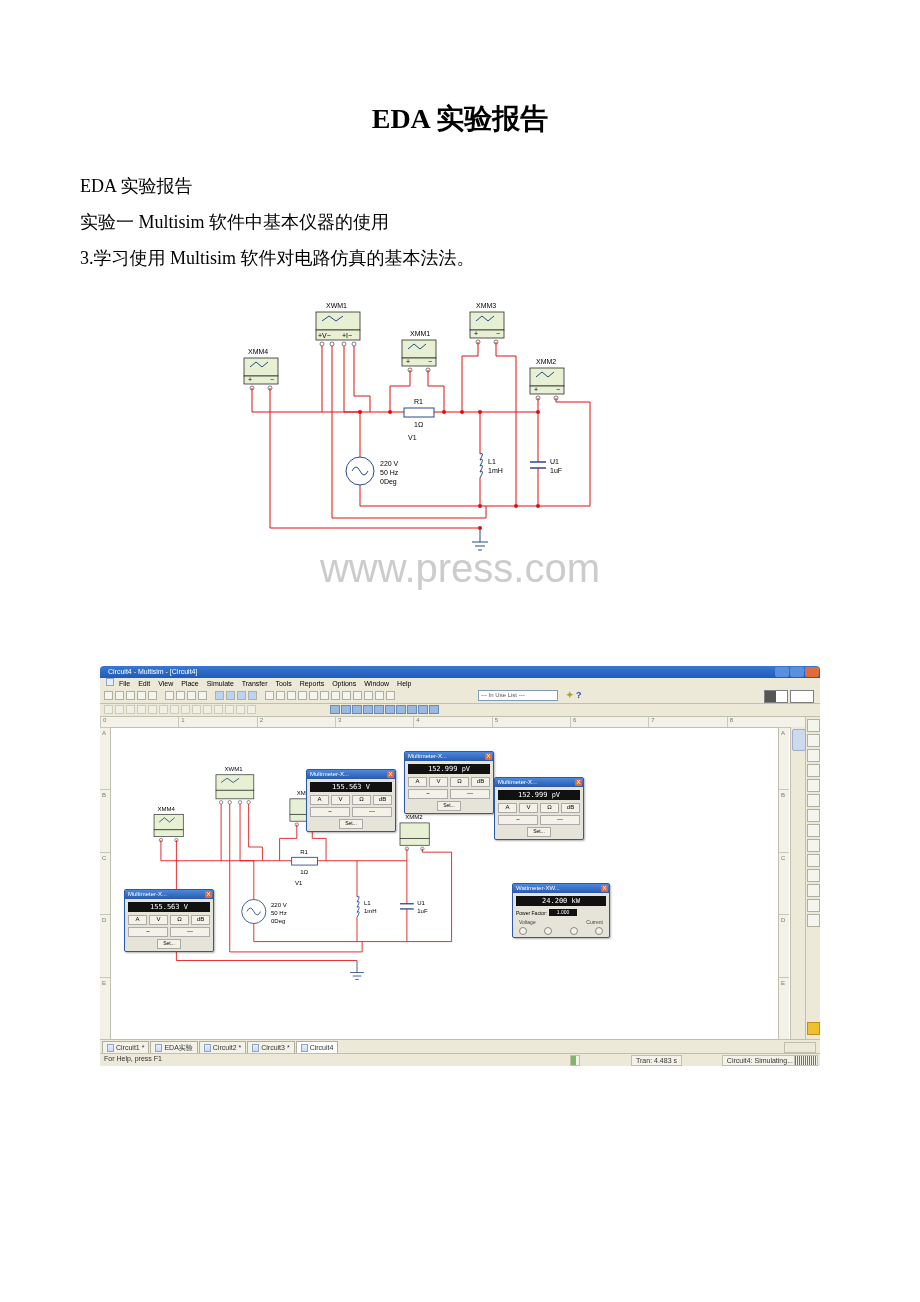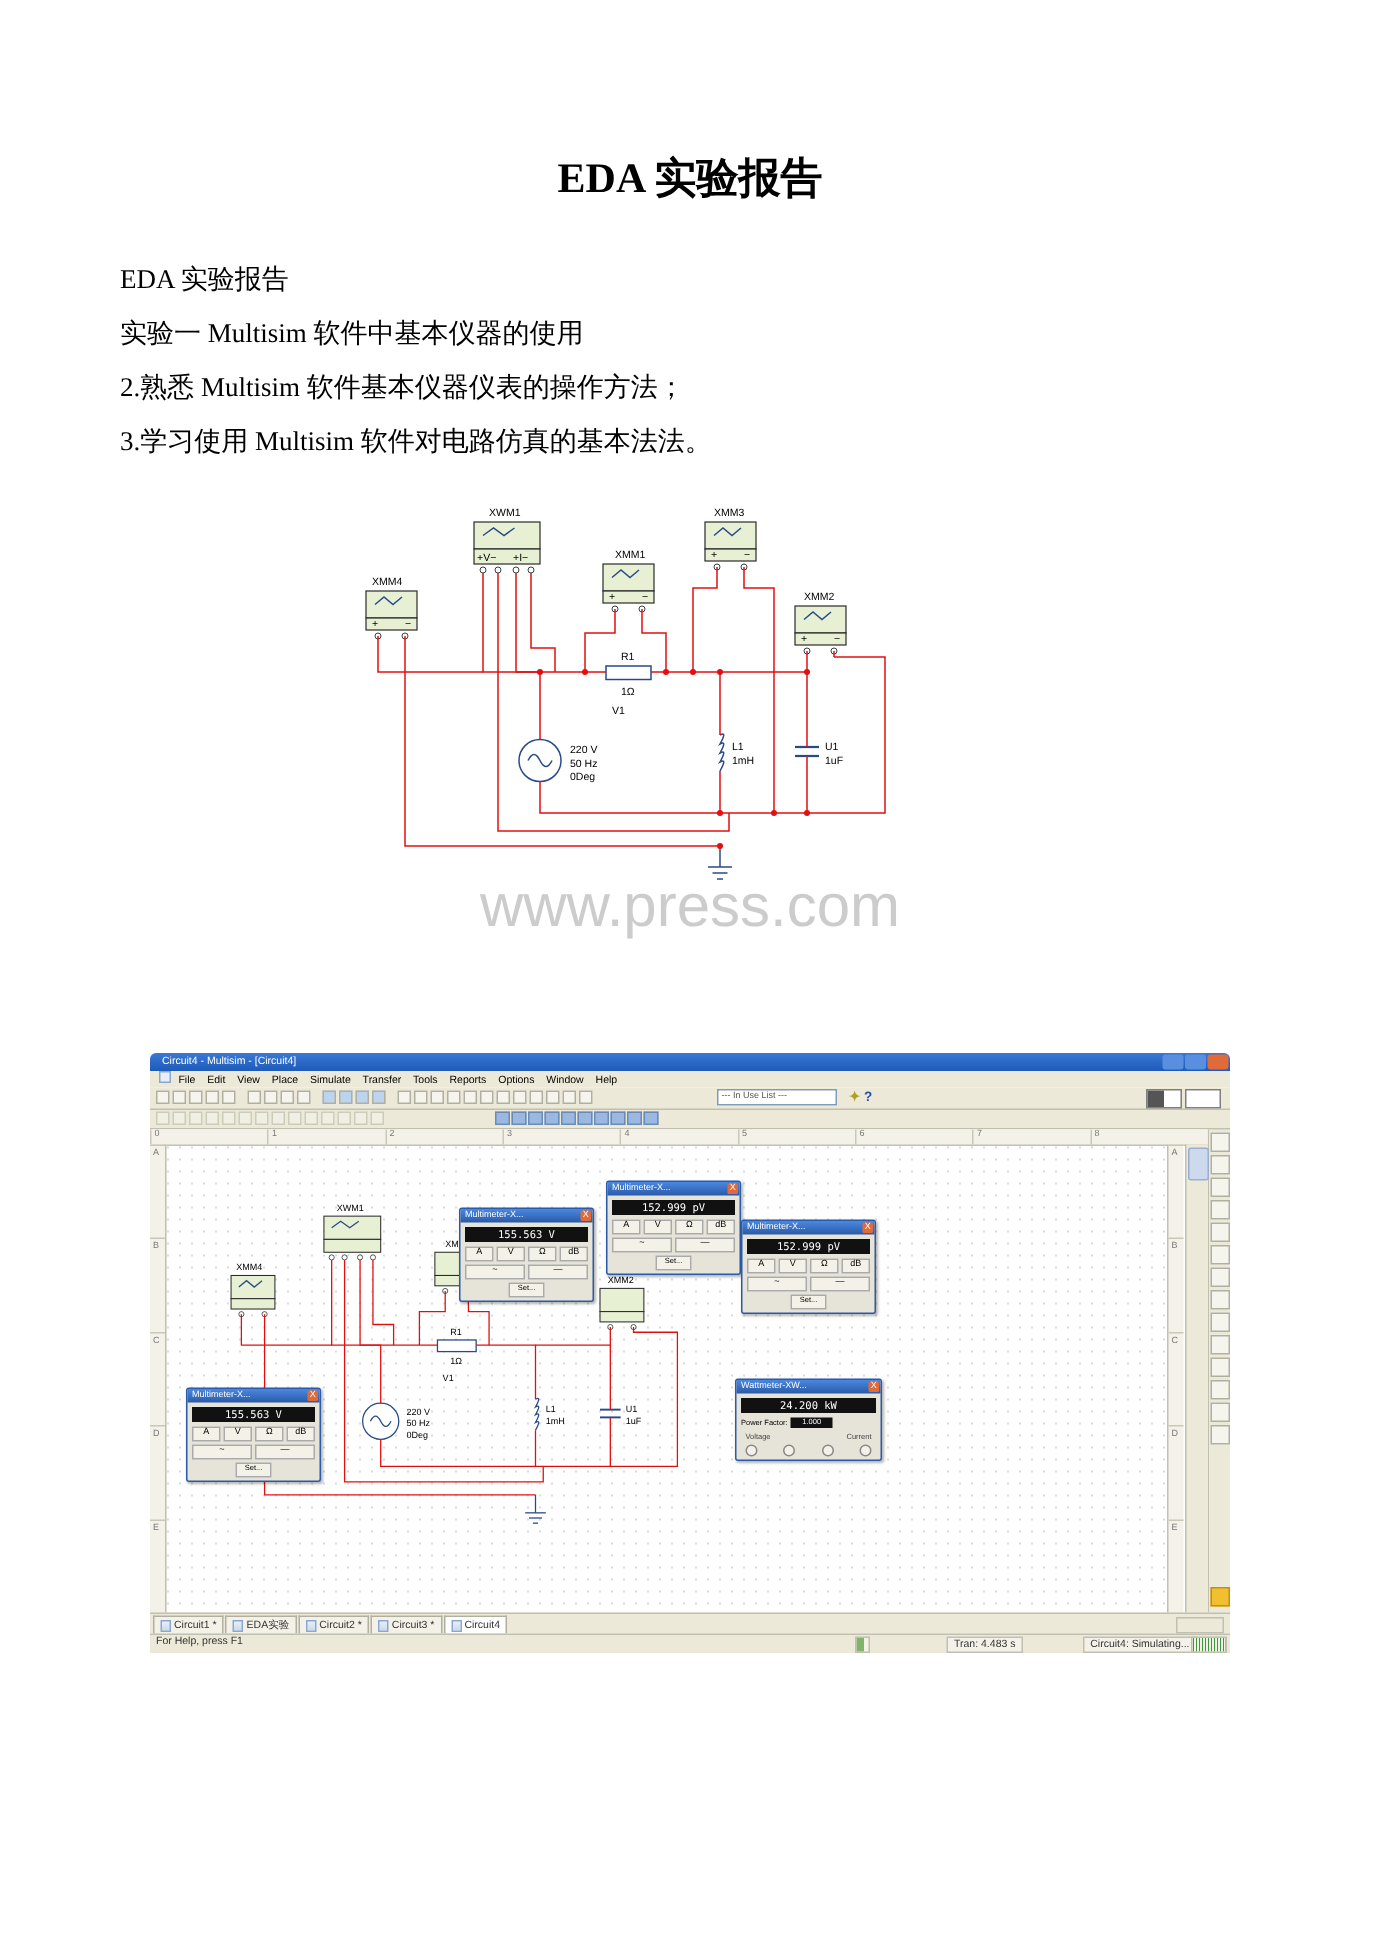--- a/index.html
+++ b/index.html
@@ -449,21 +449,20 @@
   .c-pin { fill: #fff; stroke: #2a2a2a; stroke-width: 0.6; }
   .c-sym { stroke: #284a88; stroke-width: 1; fill: none; }
 </style>
 </head>
 <body>
 
 <div class="page">
   <h1 class="title">EDA 实验报告</h1>
   <p class="body-line">EDA 实验报告</p>
   <p class="body-line">实验一 Multisim 软件中基本仪器的使用</p>
-  <p class="body-line">2.熟悉 Multisim 软件基本仪器仪表的操作方法；</p>
   <p class="body-line">3.学习使用 Multisim 软件对电路仿真的基本法法。</p>
 
   <div class="fig-wrap">
     <svg viewBox="0 0 460 300" width="460" height="300">
 
       <text class="c-lbl" x="18" y="58">XMM4</text>
       <rect class="c-box" x="14" y="62" width="34" height="18"></rect>
       <path class="c-sym" d="M20 71 l6 -5 l6 5 l6 -5"></path>
       <rect class="c-box" x="14" y="80" width="34" height="8"></rect>
       <text class="c-lbl" x="18" y="86">+</text>
@@ -823,21 +822,21 @@
           </div>
           <div class="mm-row2">
             <div class="mm-b" style="flex:1">~</div>
             <div class="mm-b" style="flex:1">—</div>
           </div>
           <div class="mm-row2">
               <div class="mm-set">Set...</div>
             </div>
         </div>
 
-        <div class="mm-dialog wm-dialog" style="left:390px; top:166px; width:96px">
+        <div class="mm-dialog wm-dialog" style="left:412px; top:166px; width:96px">
           <div class="mm-title"><span>Wattmeter-XW...</span><div class="mm-close">X</div></div>
           <div class="mm-display">24.200 kW</div>
           <div class="pf-row">
             <span>Power Factor:</span>
             <div class="pf-val">1.000</div>
           </div>
           <div class="wm-labels">
             <span>Voltage</span>
             <span>Current</span>
           </div>

